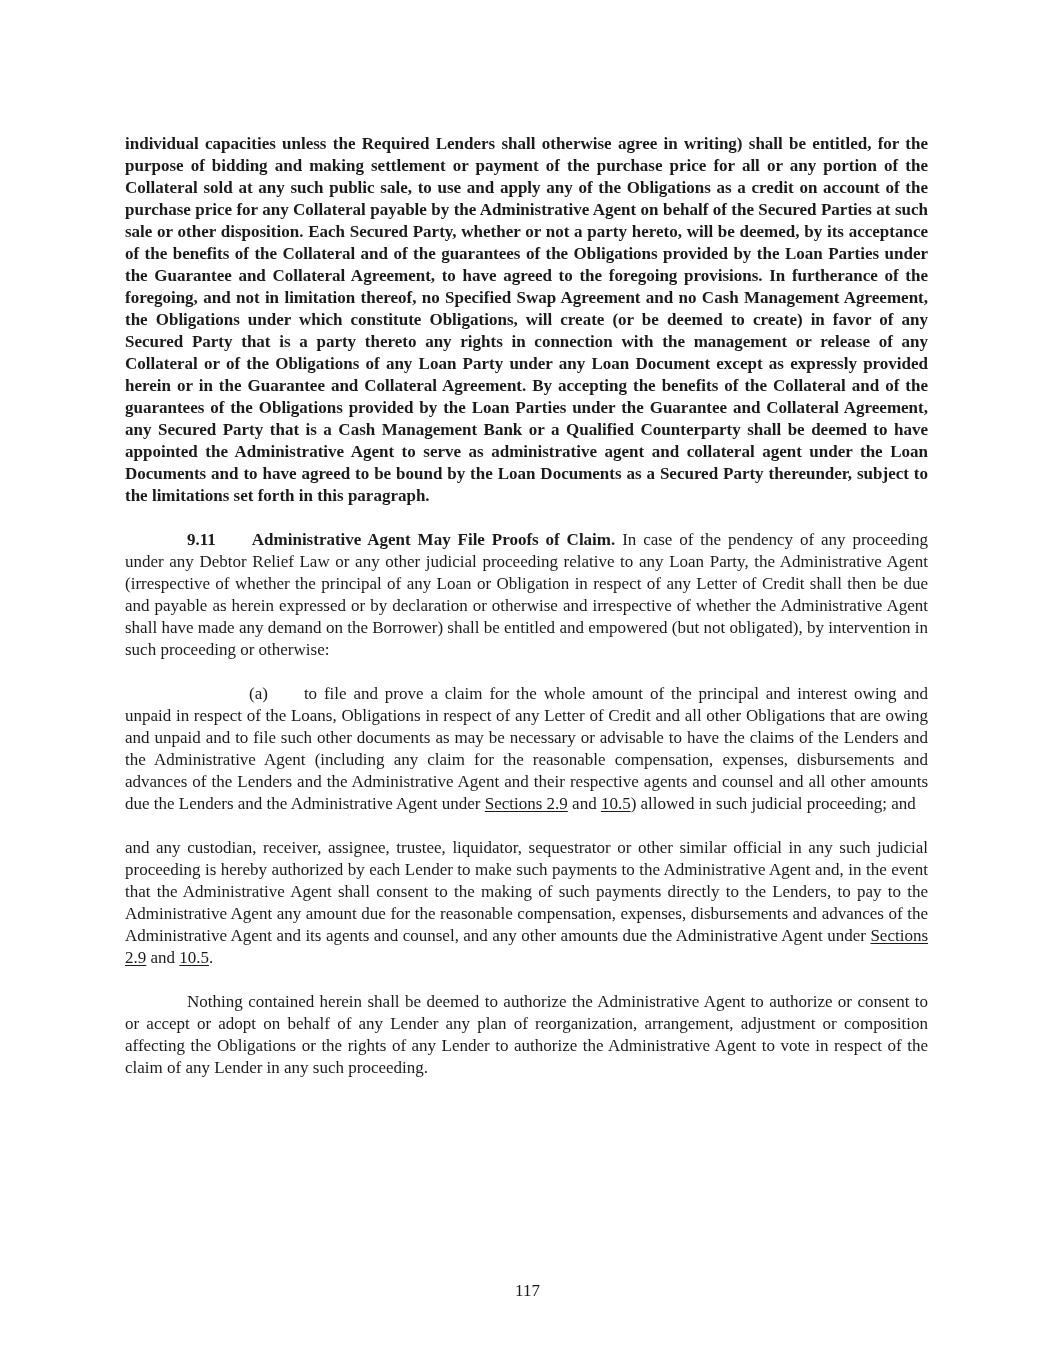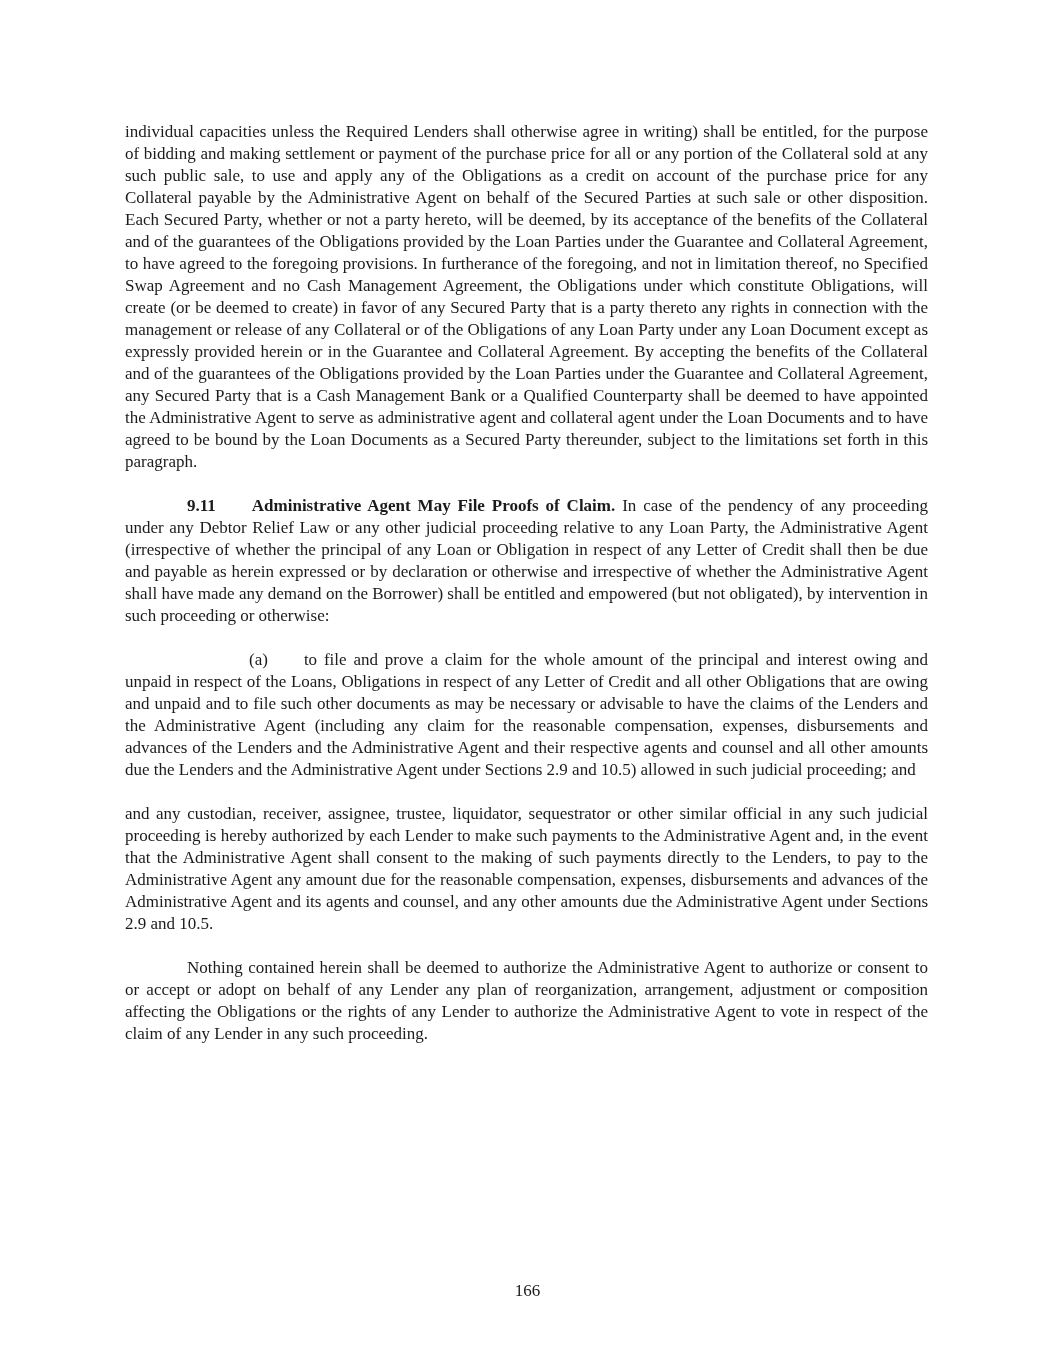--- a/index.html
+++ b/index.html
@@ -20,27 +20,28 @@
     color: #1b1b1b;
     overflow: hidden;
   }
   .content {
     text-align: justify;
   }
   p.doc {
     margin: 22px 0 0 0;
   }
   .content p.doc:first-child {
-    margin-top: 0;
+    margin-top: 12px;
+    font-weight: bold;
   }
   .indent-none { text-indent: 0; }
   .indent-half { text-indent: 62px; }
   .indent-full { text-indent: 124px; }
   .b { font-weight: bold; }
-  .u { text-underline-offset: 2px; }
+  .u { text-decoration: underline; text-underline-offset: 2px; }
   .tab {
     display: inline-block;
     width: 36px;
   }
   .page-number {
     position: absolute;
     top: 1280px;
     left: 0;
     width: 1055px;
     text-align: center;
@@ -53,14 +54,14 @@
 <body>
 
 <div class="page">
   <div class="content">
     <p class="doc indent-none"><span>individual capacities unless the Required Lenders shall otherwise agree in writing) shall be entitled, for the purpose of bidding and making settlement or payment of the purchase price for all or any portion of the Collateral sold at any such public sale, to use and apply any of the Obligations as a credit on account of the purchase price for any Collateral payable by the Administrative Agent on behalf of the Secured Parties at such sale or other disposition.  Each Secured Party, whether or not a party hereto, will be deemed, by its acceptance of the benefits of the Collateral and of the guarantees of the Obligations provided by the Loan Parties under the Guarantee and Collateral Agreement, to have agreed to the foregoing provisions.  In furtherance of the foregoing, and not in limitation thereof, no Specified Swap Agreement and no Cash Management Agreement, the Obligations under which constitute Obligations, will create (or be deemed to create) in favor of any Secured Party that is a party thereto any rights in connection with the management or release of any Collateral or of the Obligations of any Loan Party under any Loan Document except as expressly provided herein or in the Guarantee and Collateral Agreement.  By accepting the benefits of the Collateral and of the guarantees of the Obligations provided by the Loan Parties under the Guarantee and Collateral Agreement, any Secured Party that is a Cash Management Bank or a Qualified Counterparty shall be deemed to have appointed the Administrative Agent to serve as administrative agent and collateral agent under the Loan Documents and to have agreed to be bound by the Loan Documents as a Secured Party thereunder, subject to the limitations set forth in this paragraph.</span></p>
     <p class="doc indent-half"><span class="b">9.11</span><span class="tab"></span><span class="b">Administrative Agent May File Proofs of Claim.</span><span>  In case of the pendency of any proceeding under any Debtor Relief Law or any other judicial proceeding relative to any Loan Party, the Administrative Agent (irrespective of whether the principal of any Loan or Obligation in respect of any Letter of Credit shall then be due and payable as herein expressed or by declaration or otherwise and irrespective of whether the Administrative Agent shall have made any demand on the Borrower) shall be entitled and empowered (but not obligated), by intervention in such proceeding or otherwise:</span></p>
     <p class="doc indent-full"><span>(a)</span><span class="tab"></span><span>to file and prove a claim for the whole amount of the principal and interest owing and unpaid in respect of the Loans, Obligations in respect of any Letter of Credit and all other Obligations that are owing and unpaid and to file such other documents as may be necessary or advisable to have the claims of the Lenders and the Administrative Agent (including any claim for the reasonable compensation, expenses, disbursements and advances of the Lenders and the Administrative Agent and their respective agents and counsel and all other amounts due the Lenders and the Administrative Agent under </span><span class="u">Sections 2.9</span><span> and </span><span class="u">10.5</span><span>) allowed in such judicial proceeding; and</span></p>
     <p class="doc indent-none"><span>and any custodian, receiver, assignee, trustee, liquidator, sequestrator or other similar official in any such judicial proceeding is hereby authorized by each Lender to make such payments to the Administrative Agent and, in the event that the Administrative Agent shall consent to the making of such payments directly to the Lenders, to pay to the Administrative Agent any amount due for the reasonable compensation, expenses, disbursements and advances of the Administrative Agent and its agents and counsel, and any other amounts due the Administrative Agent under </span><span class="u">Sections 2.9</span><span> and </span><span class="u">10.5</span><span>.</span></p>
     <p class="doc indent-half"><span>Nothing contained herein shall be deemed to authorize the Administrative Agent to authorize or consent to or accept or adopt on behalf of any Lender any plan of reorganization, arrangement, adjustment or composition affecting the Obligations or the rights of any Lender to authorize the Administrative Agent to vote in respect of the claim of any Lender in any such proceeding.</span></p>
   </div>
-  <div class="page-number">166</div>
+  <div class="page-number">117</div>
 </div>
 
 </body></html>

